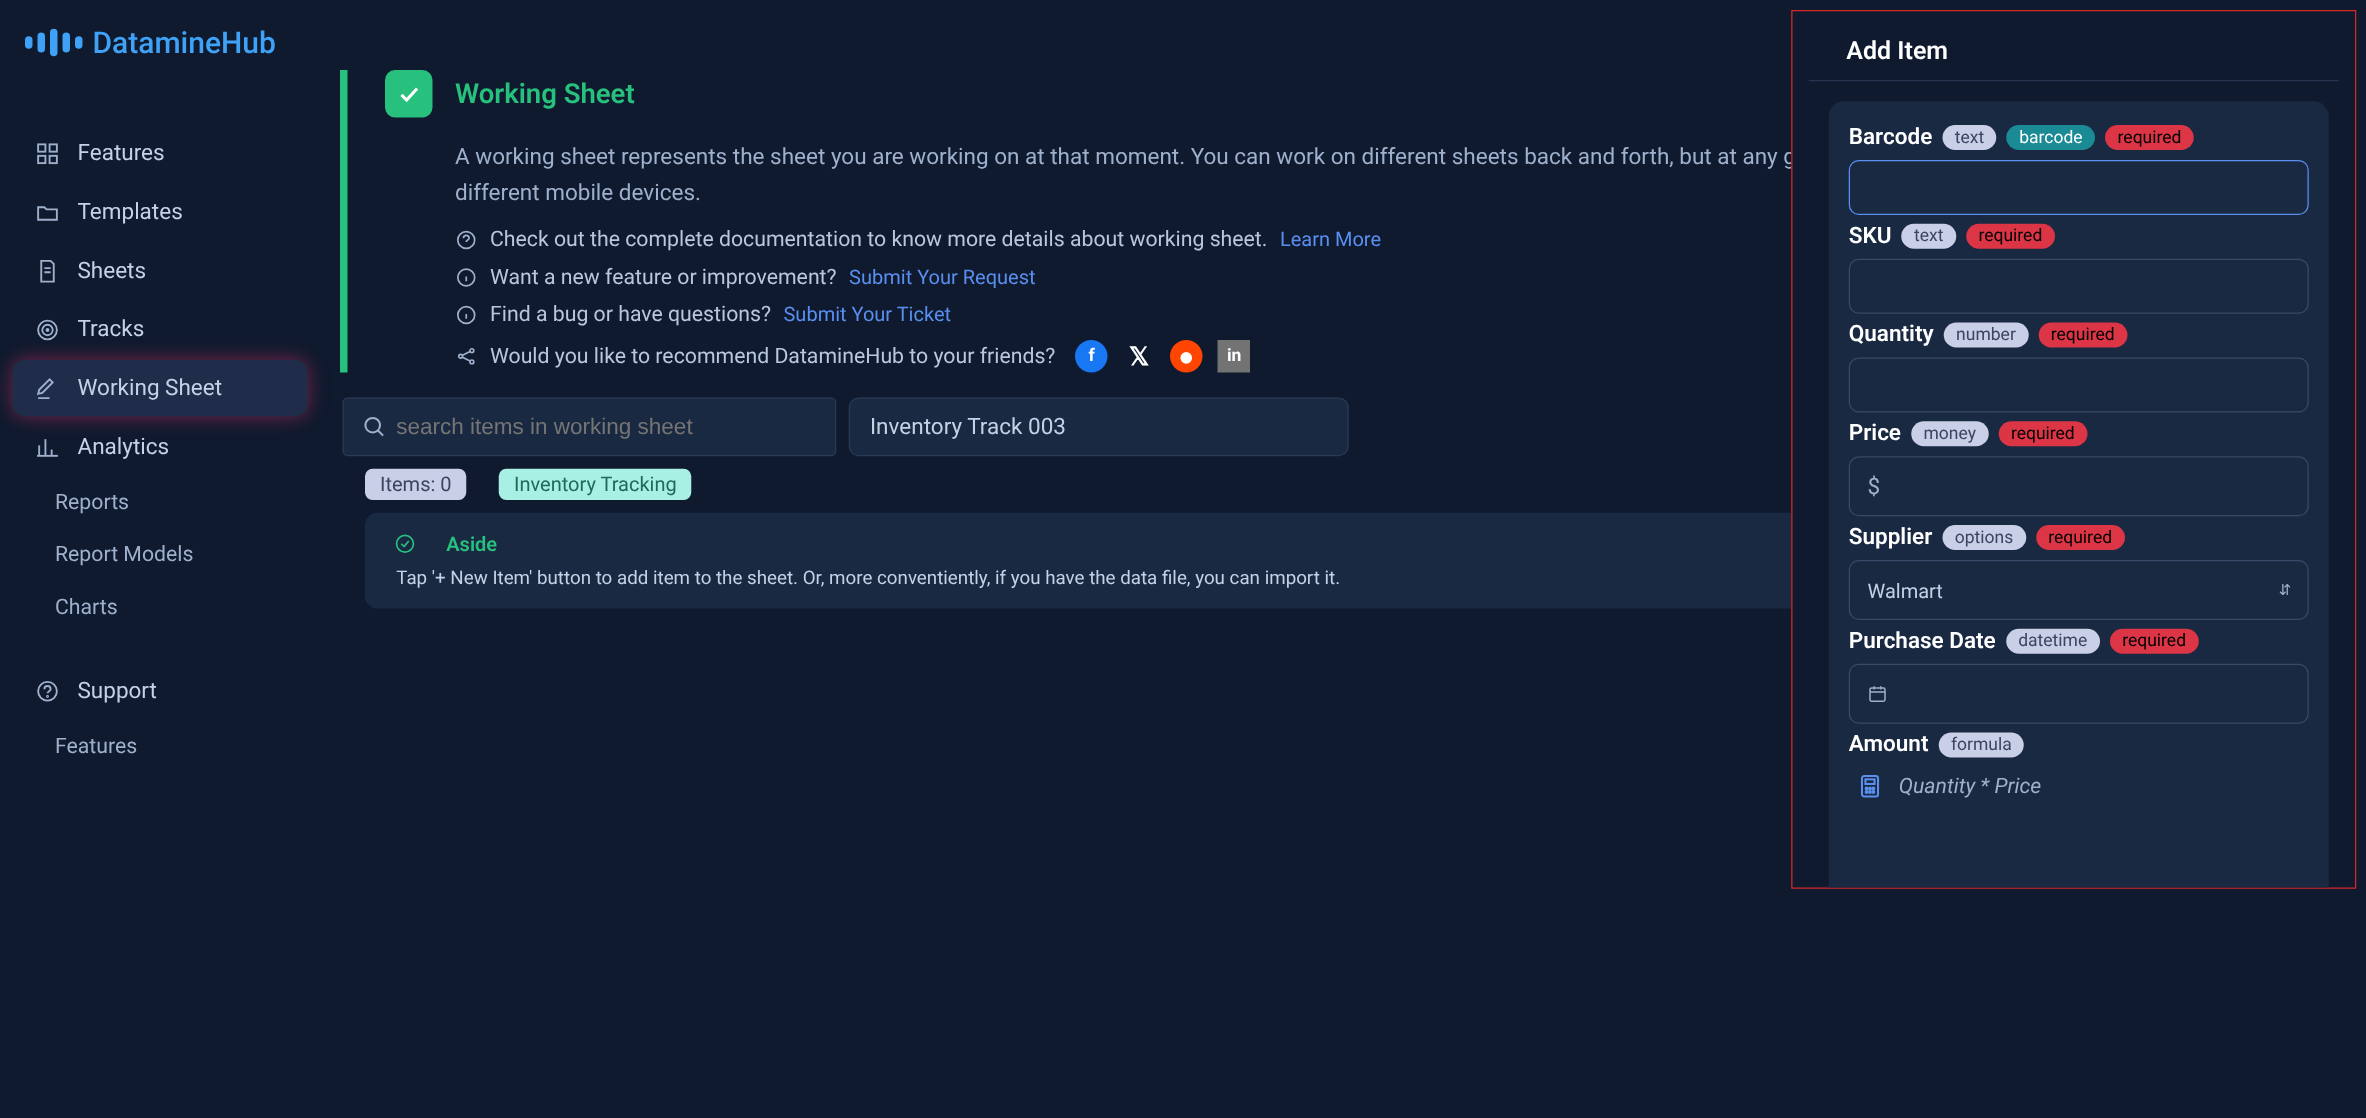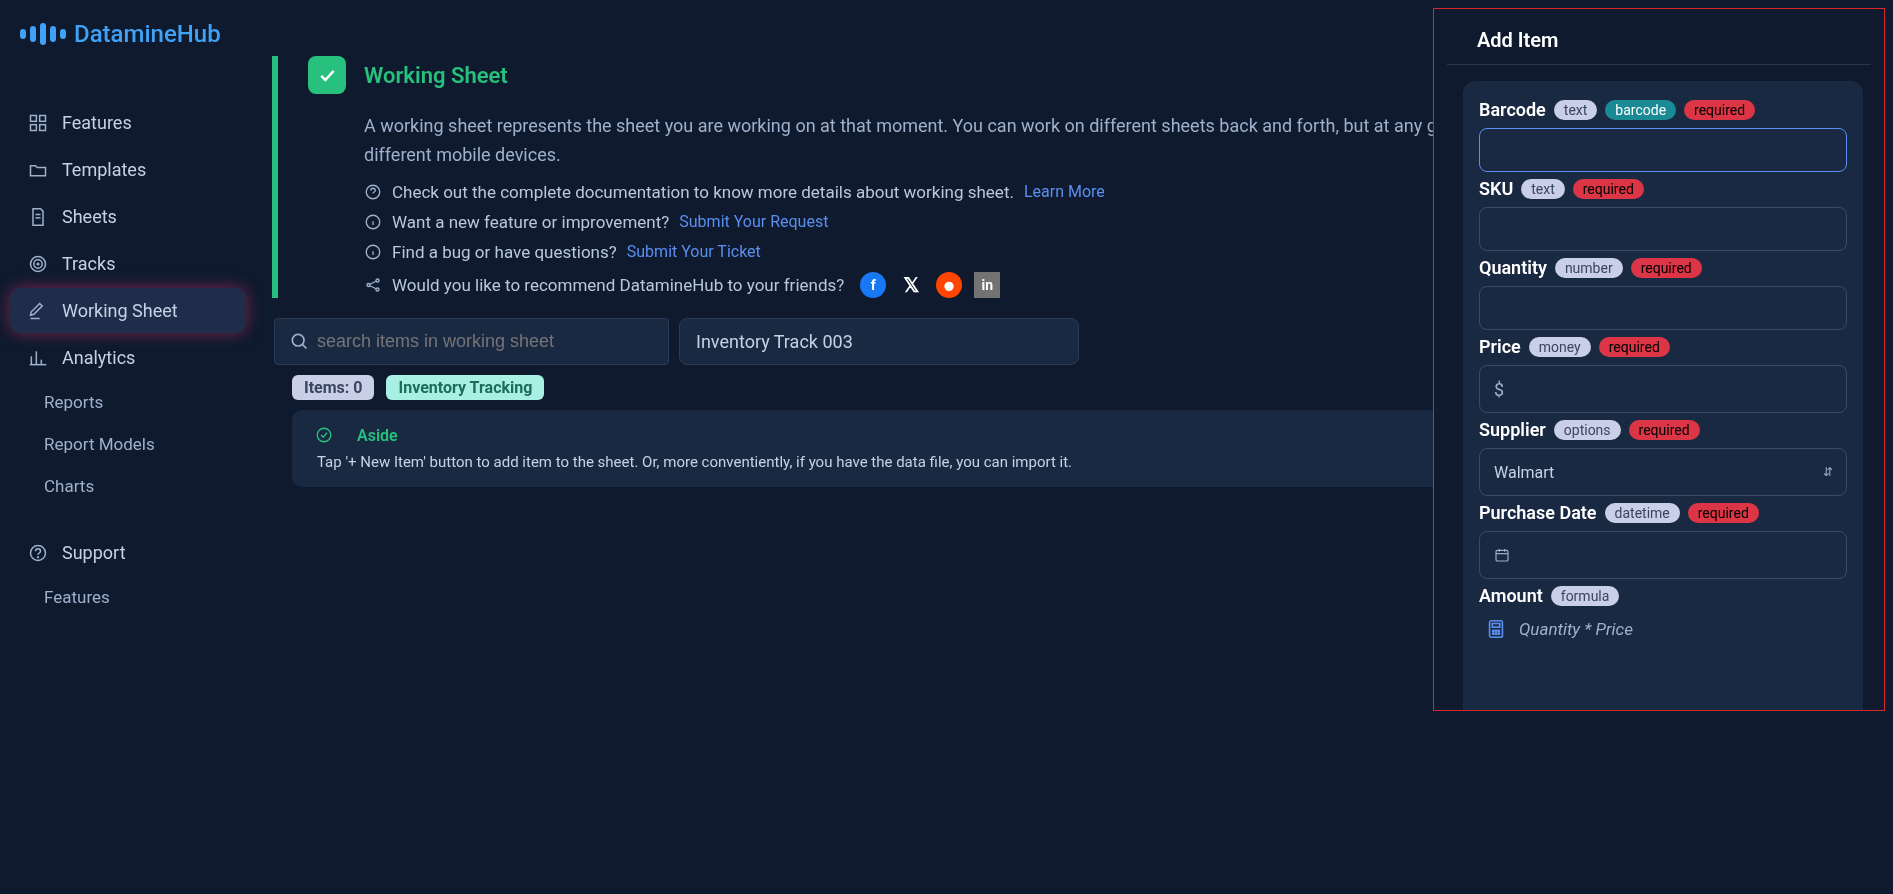--- a/index.html
+++ b/index.html
@@ -170,23 +170,22 @@
   background: #1a2942;
   border: 1px solid #2b3a56;
   border-radius: 8px;
   padding: 12px 16px;
   font-size: 18px;
   color: #c5d2e6;
   min-width: 400px;
 }
 .pills {
   display: flex;
-  gap: 12px;
+  gap: 26px;
   margin: 8px 0 10px 36px;
-  font-weight: bold;
 }
 .pill {
   padding: 3px 12px;
   border-radius: 6px;
   font-size: 16px;
 }
 .pill-items { background: #c8cfe6; color: #3b4560; }
 .pill-inv { background: #a8f0e3; color: #1e6a5c; }
 
 .aside-card {

